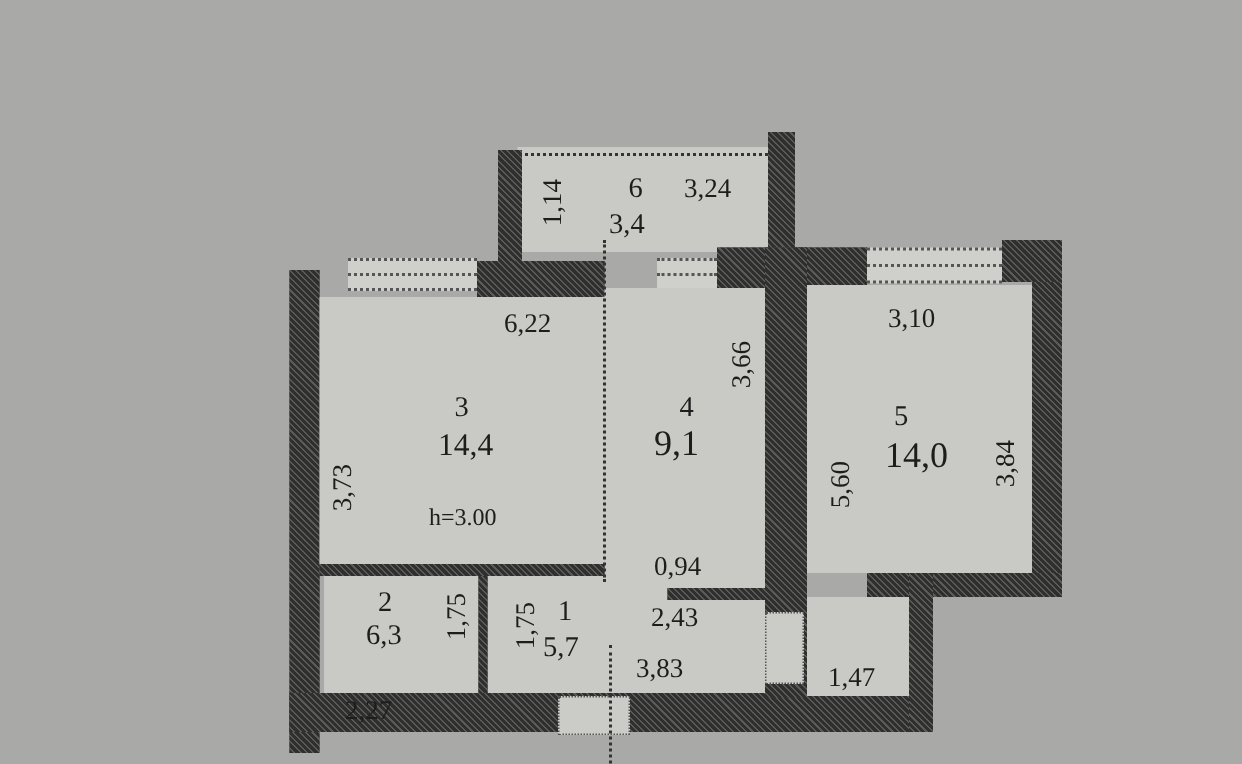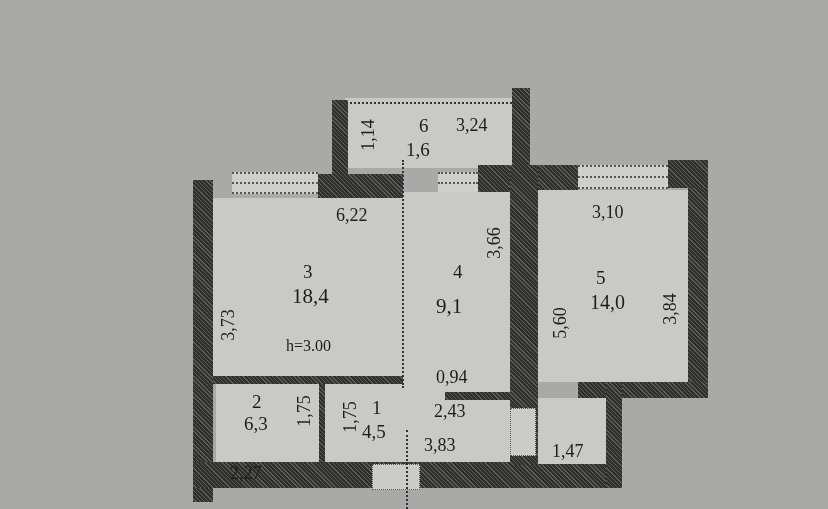--- a/index.html
+++ b/index.html
@@ -65,36 +65,36 @@
   <div class="wall" style="left:319px;top:384px;width:6px;height:78px;"></div>
   <div class="wall" style="left:445px;top:392px;width:65px;height:8px;"></div>
   <div class="door-gap" style="left:510px;top:408px;width:24px;height:46px;"></div>
   <div class="door-gap" style="left:372px;top:464px;width:46px;height:24px;"></div>
 
   <div class="dash-v" style="left:402px;top:160px;height:228px;"></div>
   <div class="dash-v" style="left:406px;top:430px;height:79px;"></div>
 
 
   <div class="lbl" style="left:419px;top:116px;">6</div>
-  <div class="lbl" style="left:406px;top:140px;">1,6</div>
+  <div class="lbl" style="left:406px;top:140px;">3,4</div>
 
   <div class="lbl" style="left:303px;top:262px;">3</div>
-  <div class="lbl" style="left:292px;top:286px;font-size:21px;">18,4</div>
+  <div class="lbl" style="left:292px;top:286px;font-size:21px;">14,4</div>
 
   <div class="lbl" style="left:453px;top:262px;">4</div>
-  <div class="lbl" style="left:436px;top:296px;font-size:21px;">9,1</div>
+  <div class="lbl" style="left:436px;top:284px;font-size:24px;">9,1</div>
 
   <div class="lbl" style="left:596px;top:268px;">5</div>
-  <div class="lbl" style="left:590px;top:292px;font-size:20px;">14,0</div>
+  <div class="lbl" style="left:590px;top:292px;font-size:24px;">14,0</div>
 
   <div class="lbl" style="left:252px;top:392px;">2</div>
   <div class="lbl" style="left:244px;top:414px;">6,3</div>
 
   <div class="lbl" style="left:372px;top:398px;">1</div>
-  <div class="lbl" style="left:362px;top:422px;">4,5</div>
+  <div class="lbl" style="left:362px;top:422px;">5,7</div>
 
   <div class="lbl" style="left:286px;top:338px;font-size:16px;">h=3.00</div>
 
   <div class="lbl sm rot" style="left:352px;top:126px;">1,14</div>
   <div class="lbl sm" style="left:456px;top:116px;">3,24</div>
   <div class="lbl sm" style="left:336px;top:206px;">6,22</div>
   <div class="lbl sm rot" style="left:212px;top:316px;">3,73</div>
   <div class="lbl sm rot" style="left:478px;top:234px;">3,66</div>
   <div class="lbl sm" style="left:592px;top:203px;">3,10</div>
   <div class="lbl sm rot" style="left:544px;top:314px;">5,60</div>

